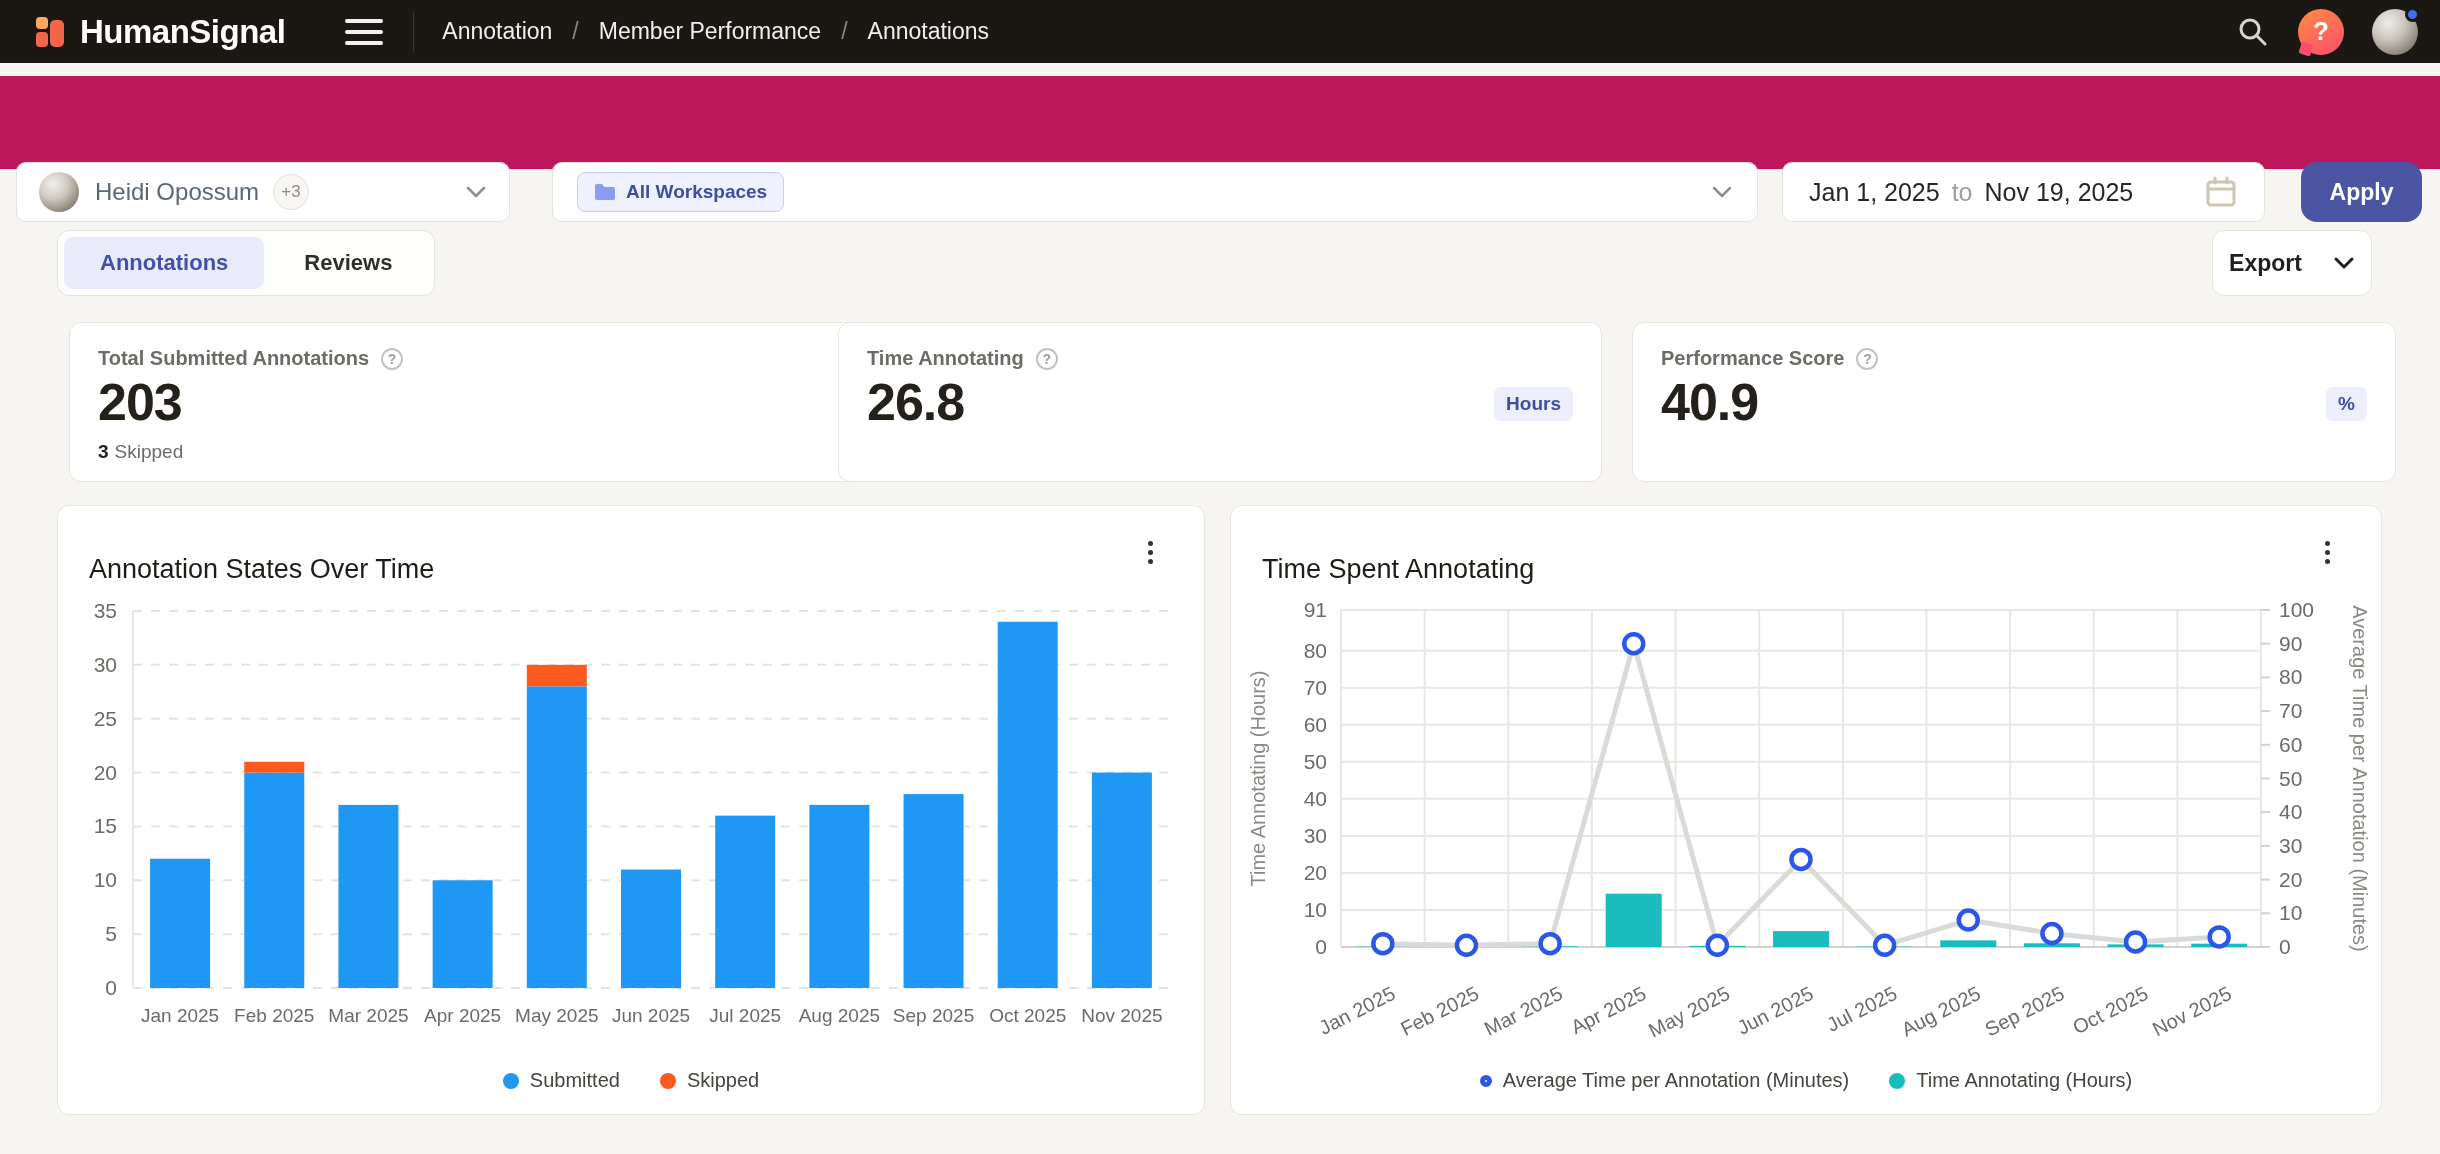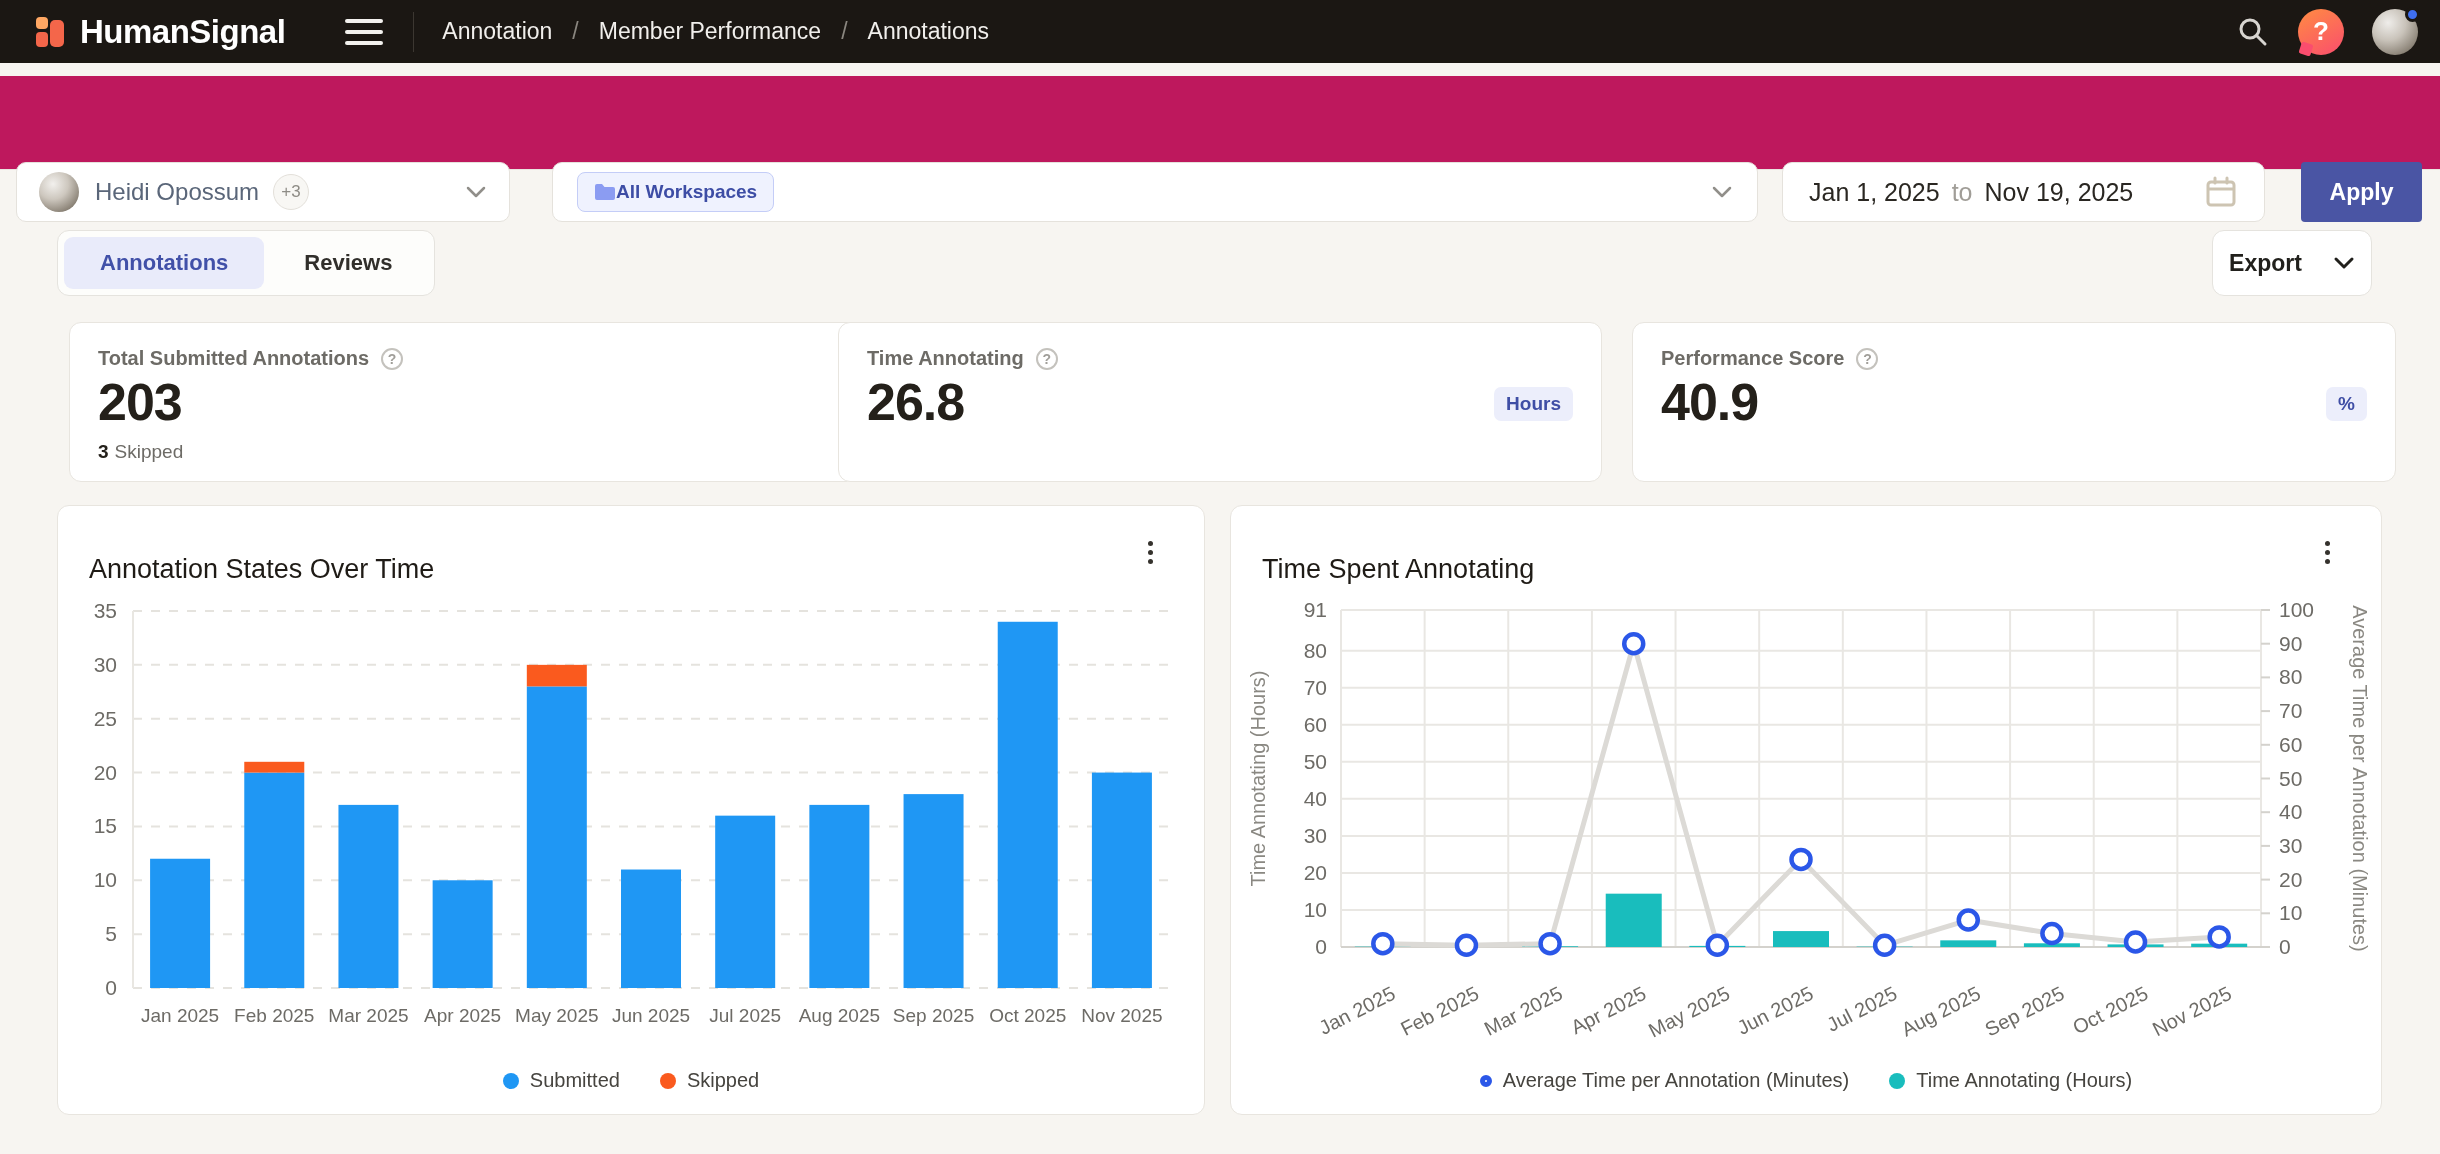--- a/index.html
+++ b/index.html
@@ -29,25 +29,25 @@
 
   
   .toolbar{position:absolute;left:0;top:76px;width:2440px;height:94px;background:#be185d;border-bottom:1px solid #e9e6e0;}
   .tb-box{position:absolute;top:86px;height:60px;background:#fff;border:1px solid #e5e2dc;border-radius:10px;display:flex;align-items:center;}
   .user-box{left:16px;width:494px;padding:0 22px;cursor:pointer;}
   .user-avatar{width:40px;height:40px;border-radius:50%;background:radial-gradient(circle at 35% 30%,#f2f0ed 0%,#cdc7be 40%,#8d8579 75%,#574f45 100%);flex:0 0 40px;}
   .user-name{margin-left:16px;font-size:24px;color:#5a6679;}
   .plus-badge{margin-left:14px;min-width:36px;height:36px;border-radius:18px;background:#f8f7f4;border:1px solid #e3e0da;color:#8e8c86;font-size:17px;display:flex;align-items:center;justify-content:center;padding:0 6px;}
   .chev{margin-left:auto;}
   .ws-box{left:552px;width:1206px;padding:0 24px;cursor:pointer;}
-  .ws-chip{display:flex;align-items:center;background:#eff2fe;border:1px solid #c4cdf7;border-radius:8px;height:40px;padding:0 16px;color:#3d4da5;font-size:19px;font-weight:700;}
+  .ws-chip{display:flex;align-items:center;gap:10px;background:#eff2fe;border:1px solid #c4cdf7;border-radius:8px;height:40px;padding:0 16px;color:#3d4da5;font-size:19px;font-weight:700;}
   .date-box{left:1782px;width:483px;padding:0 26px;cursor:pointer;font-size:25px;color:#2a2722;gap:12px;}
   .date-box .joiner{color:#a09d97;}
   .date-box .cal{margin-left:auto;}
-  .apply-btn{position:absolute;left:2301px;top:86px;width:121px;height:60px;background:#4a55a4;color:#fff;font-size:23px;font-weight:700;border:none;border-radius:4px;cursor:pointer;}
+  .apply-btn{position:absolute;left:2301px;top:86px;width:121px;height:60px;background:#4a55a4;color:#fff;font-size:23px;font-weight:700;border:none;border-radius:16px;cursor:pointer;}
 
   
   .tabs-group{position:absolute;left:57px;top:230px;height:66px;background:#fdfdfb;border:1px solid #e5e3de;border-radius:12px;display:flex;align-items:center;padding:6px;gap:4px;}
   .tab{height:52px;line-height:52px;padding:0 36px;border-radius:9px;font-size:22px;font-weight:700;color:#312f2b;background:transparent;border:none;cursor:pointer;}
   .tab.active{background:#e9ebfa;color:#4150a8;}
   .export-btn{position:absolute;left:2212px;top:230px;width:160px;height:66px;background:#fff;border:1px solid #e5e3de;border-radius:12px;font-size:23px;font-weight:700;color:#21201c;cursor:pointer;display:flex;align-items:center;justify-content:center;gap:31px;}
 
   
   .kpi-card{position:absolute;top:322px;height:160px;background:#fff;border:1px solid #e8e5df;border-radius:12px;padding:24px 28px;}
   .kpi-1{left:69px;width:863px;}

